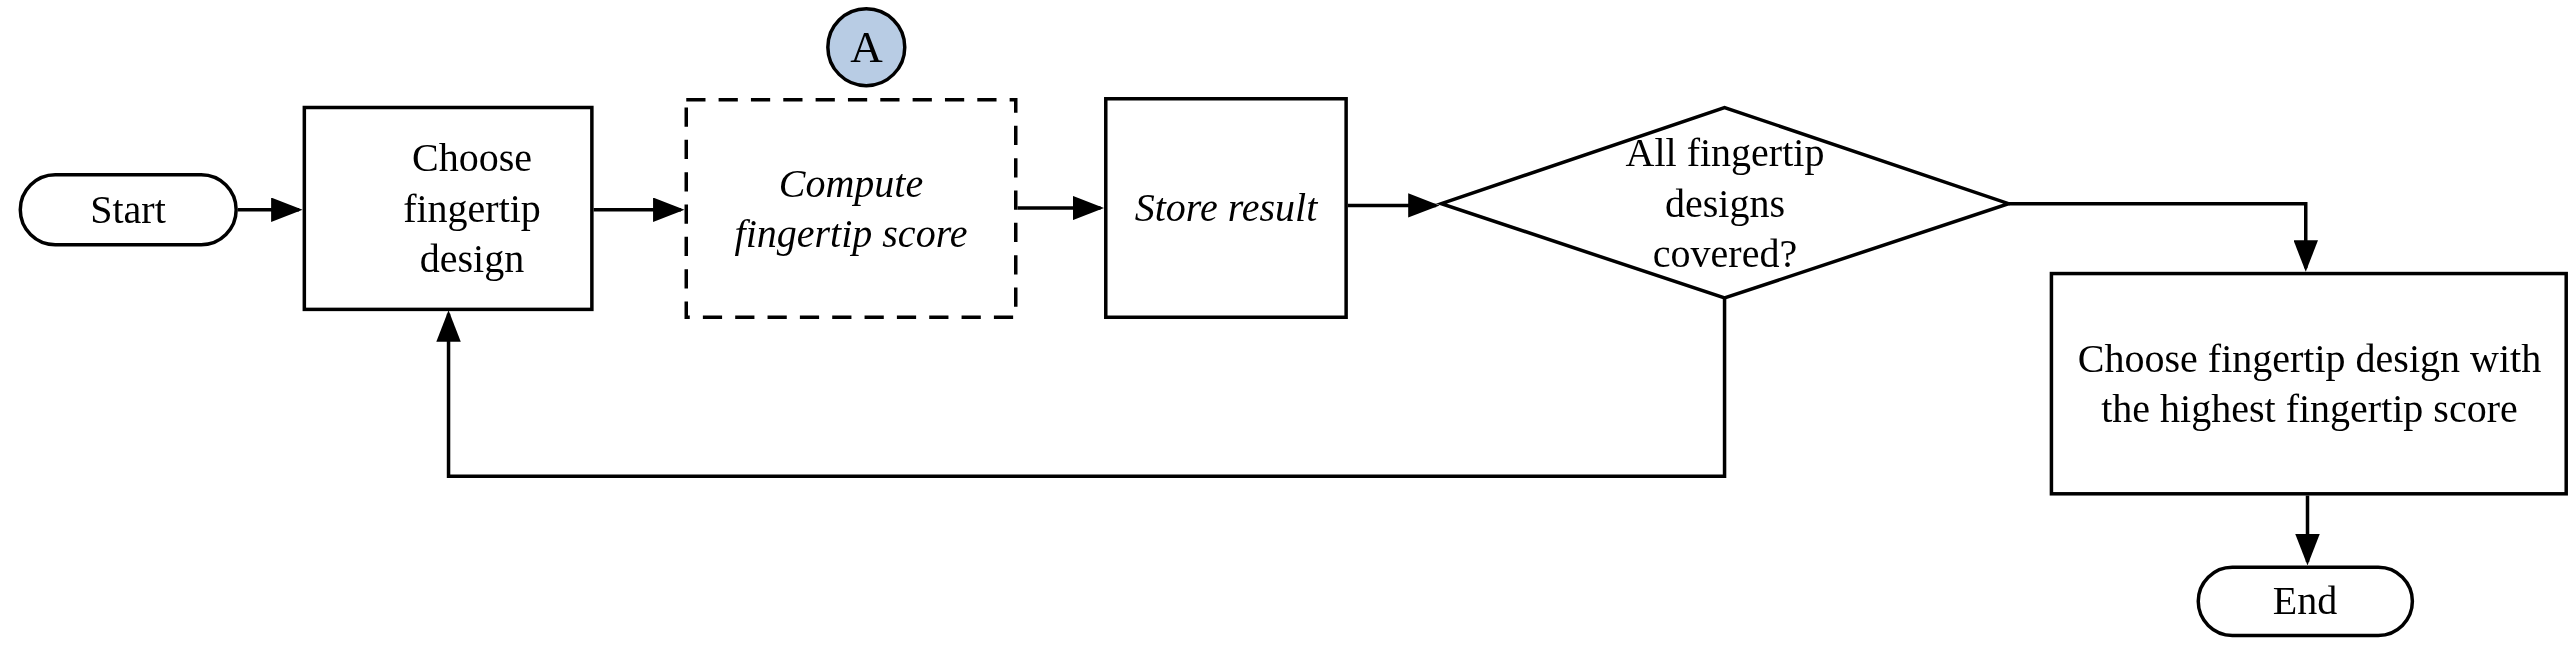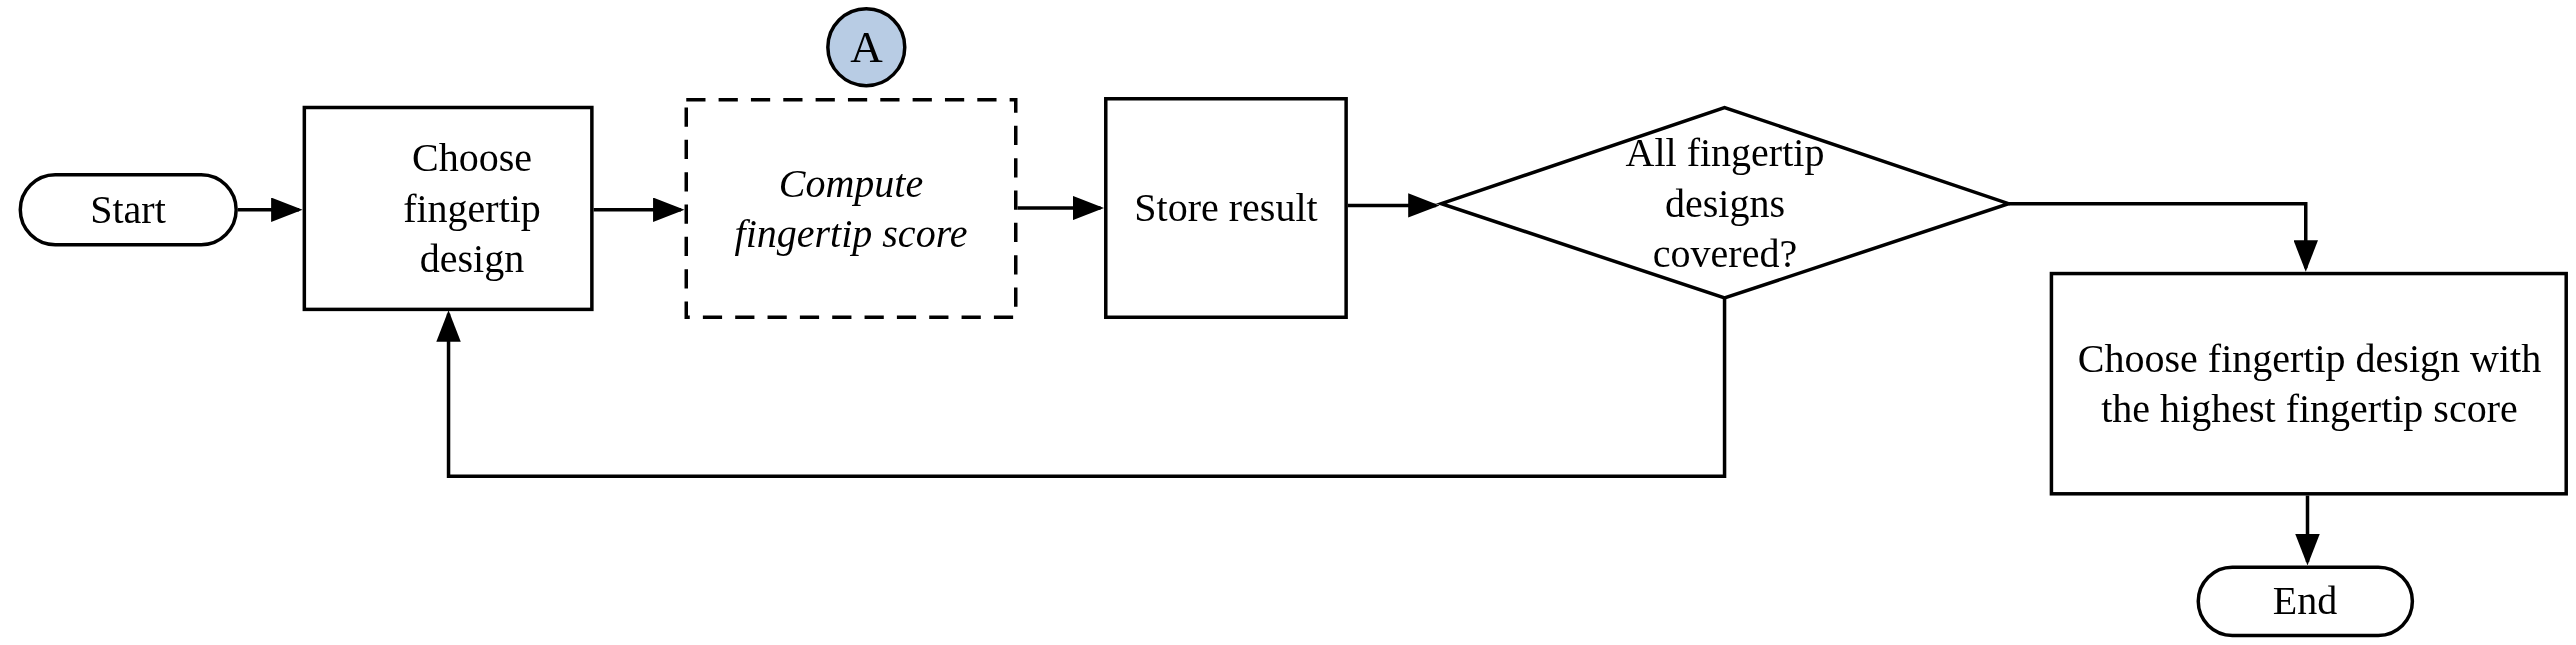--- a/index.html
+++ b/index.html
@@ -84,21 +84,21 @@
 
   <div class="node-label" style="left:304px; top:108px; width:288px; height:202px;margin-left:24px;">Choose
 fingertip
 design</div>
 
   <div class="node-label connector-label" style="left:828px; top:8.7px; width:77px; height:77px;">A</div>
 
   <div class="node-label" style="left:686px; top:100px; width:330px; height:218px;font-style:italic;">Compute
 fingertip score</div>
 
-  <div class="node-label" style="left:1106px; top:99px; width:240px; height:219px;">Store result</div>
+  <div class="node-label" style="left:1106px; top:99px; width:240px; height:219px;font-style:italic;">Store result</div>
 
   <div class="node-label" style="left:1572px; top:112px; width:306px; height:184px;">All fingertip
 designs
 covered?</div>
 
   <div class="node-label" style="left:2052px; top:274px; width:515px; height:220px;">Choose fingertip design with
 the highest fingertip score</div>
 
   <div class="node-label" style="left:2198px; top:567px; width:214px; height:68px;">End</div>
 

